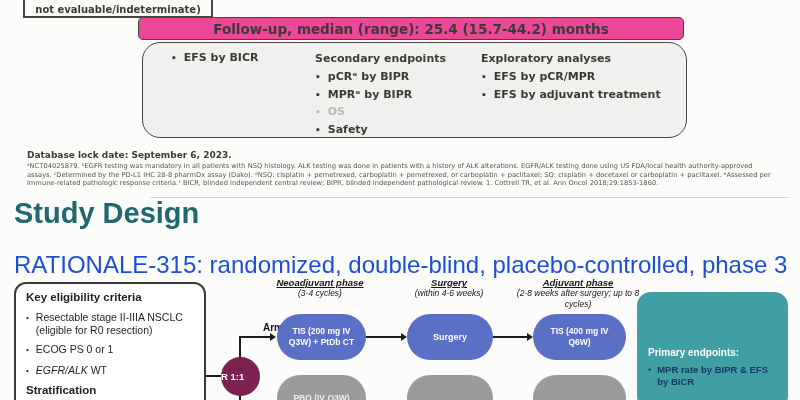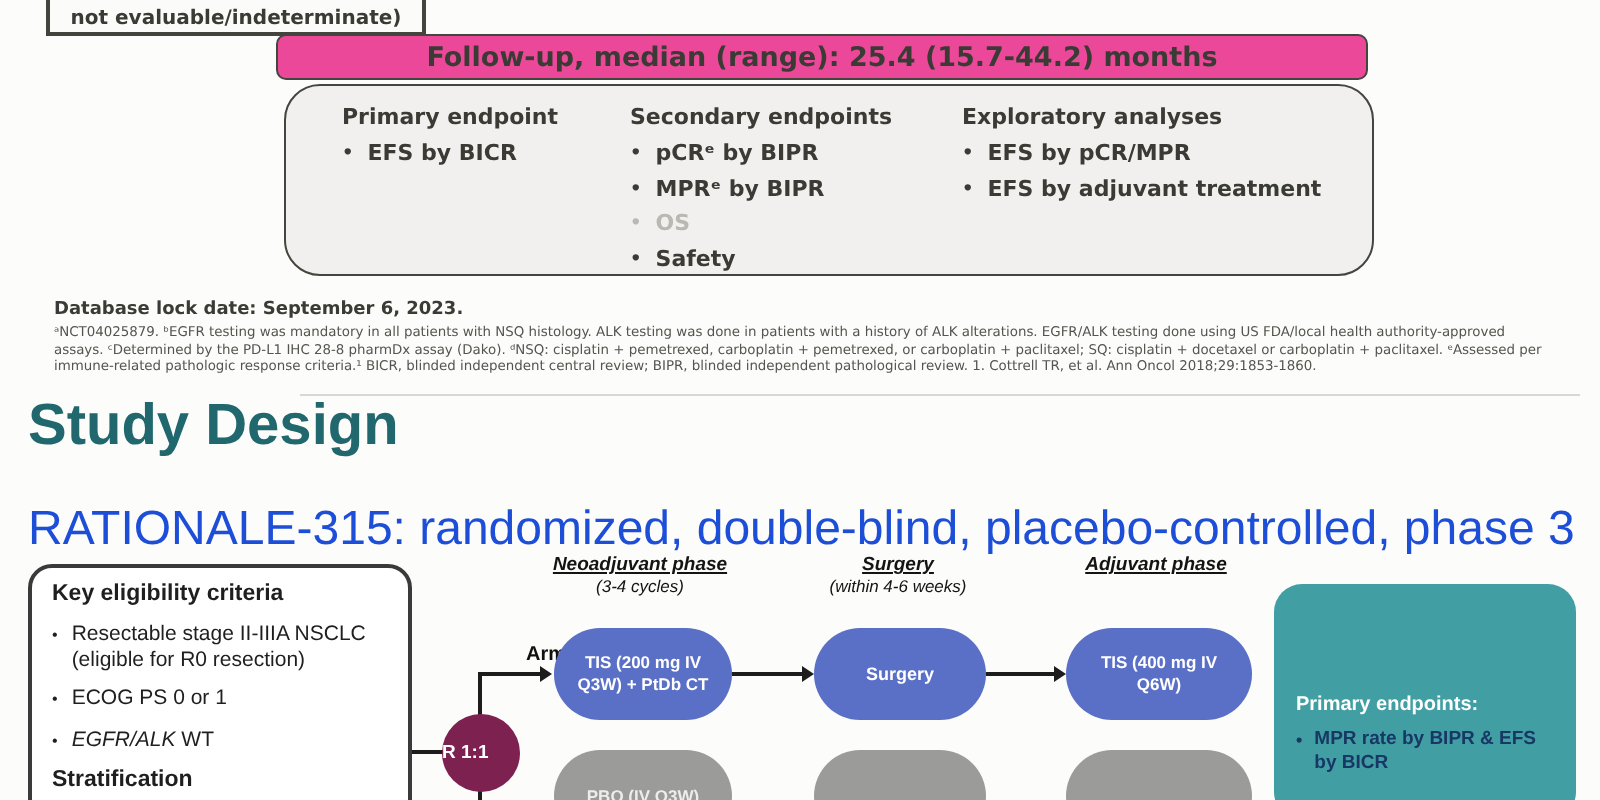--- a/index.html
+++ b/index.html
@@ -78,21 +78,20 @@
       <span>not evaluable/indeterminate)</span>
     </div>
 
     <div class="abs followup-bar">
       <span>Follow-up, median (range): 25.4 (15.7-44.2) months</span>
     </div>
 
     <div class="abs endpoints-box">
 
       <div class="ep-col" style="left:28px;width:135px;">
-        <div class="ep-header">Primary endpoint</div>
         <div class="ep-item">
           <span class="blt">•</span>
           <span>EFS by BICR</span>
         </div>
       </div>
 
       <div class="ep-col" style="left:172px;width:150px;">
         <div class="ep-header">Secondary endpoints</div>
         <div class="ep-item">
           <span class="blt">•</span>
@@ -158,20 +157,21 @@
     <div class="abs phase-hd" style="left:260px;top:277px;width:120px;">
       <div class="ph-t">Neoadjuvant phase</div>
       <div class="ph-s">(3-4 cycles)</div>
     </div>
     <div class="abs phase-hd" style="left:389px;top:277px;width:120px;">
       <div class="ph-t">Surgery</div>
       <div class="ph-s">(within 4-6 weeks)</div>
     </div>
     <div class="abs phase-hd" style="left:503px;top:277px;width:150px;">
       <div class="ph-t">Adjuvant phase</div>
+      <div class="ph-s">(2-8 weeks after surgery; up to 8 cycles)</div>
     </div>
 
     <div class="abs hline" style="left:206px;top:375px;width:34px;"></div>
     <div class="abs vline" style="left:239px;top:336px;height:64px;"></div>
     <div class="abs hline" style="left:239px;top:336px;width:31px;"></div>
     <div class="abs arrowhead" style="left:270px;top:332.8px;"></div>
     <div class="abs arm-label" style="left:243px;top:322px;margin-left:20px;">Arm A</div>
     <div class="abs r-circle">
       <span>R 1:1</span>
     </div>

